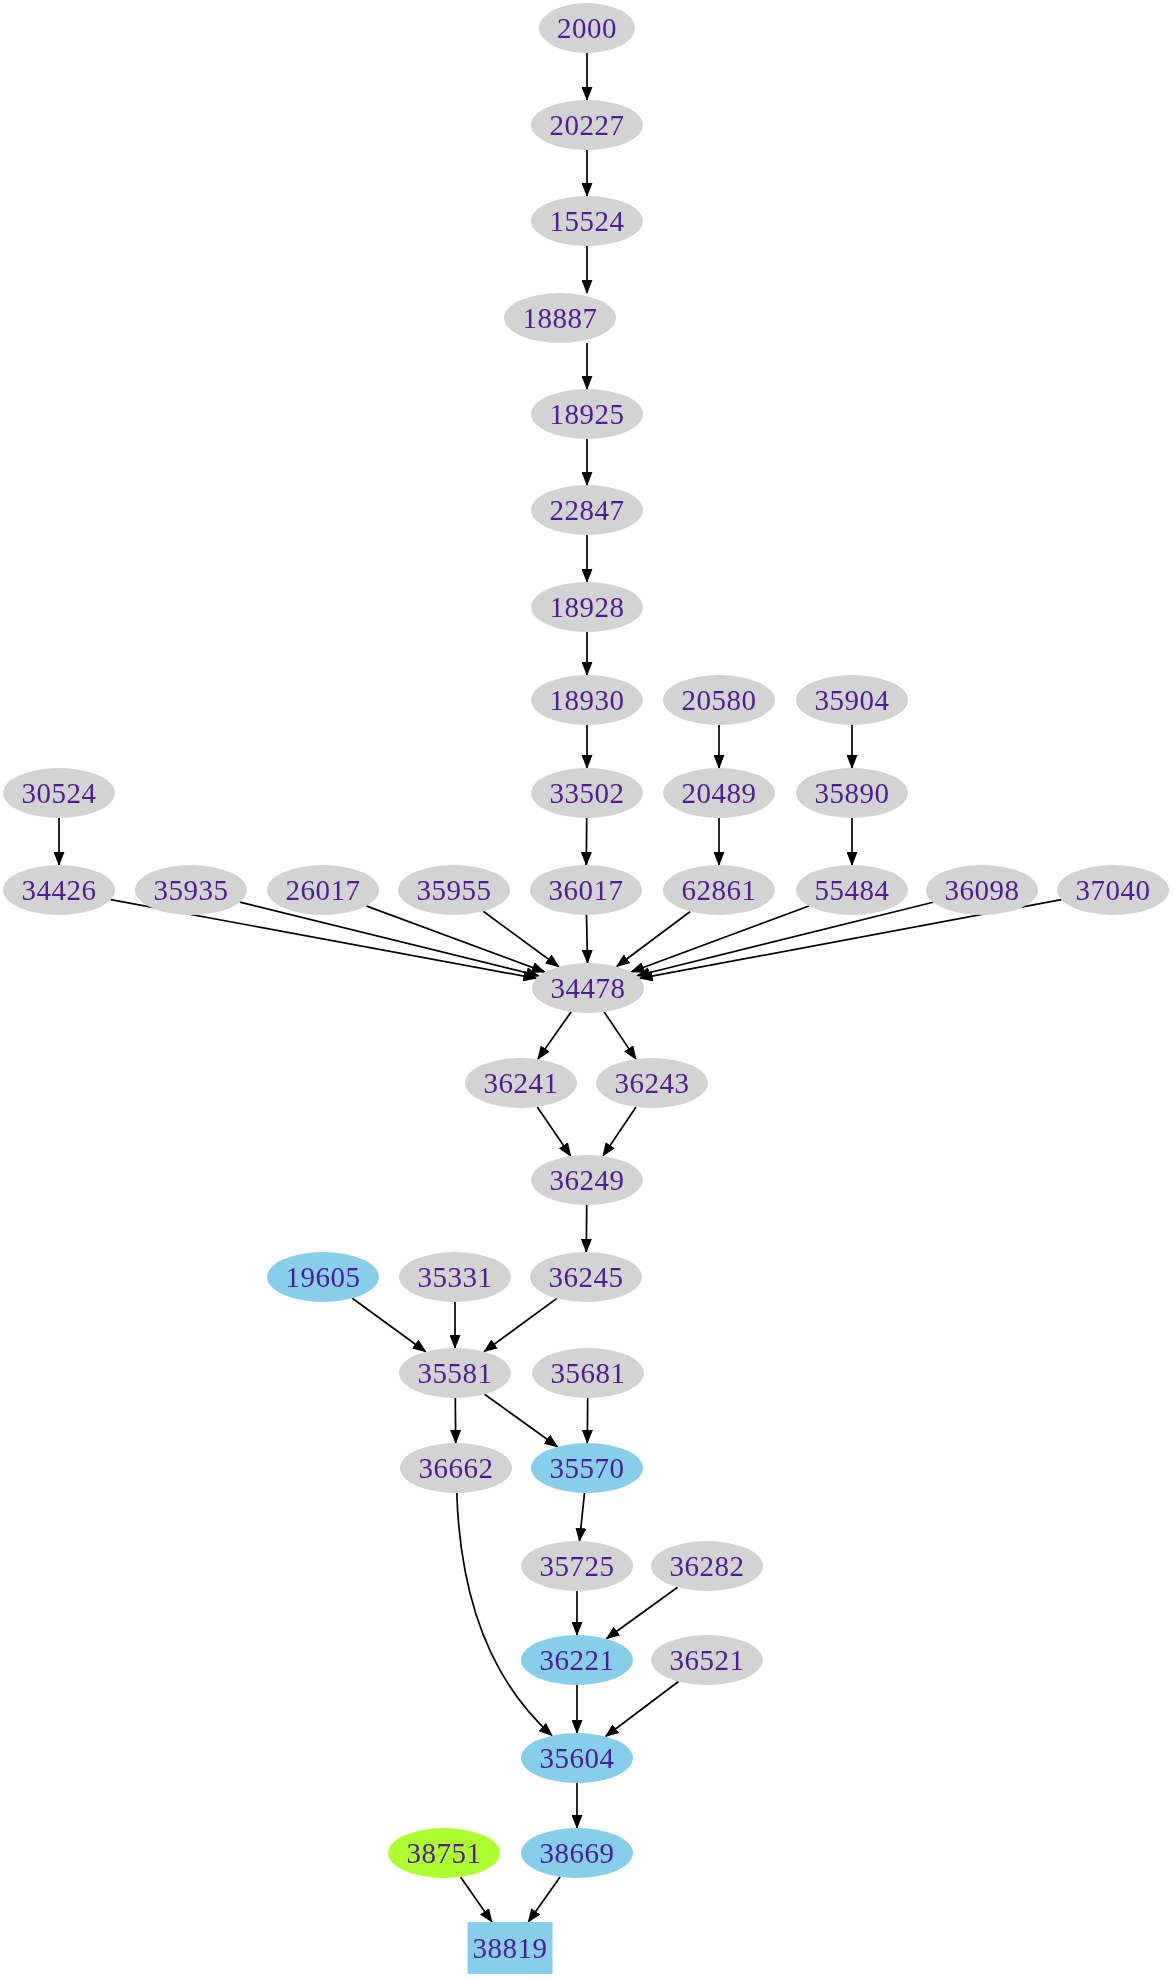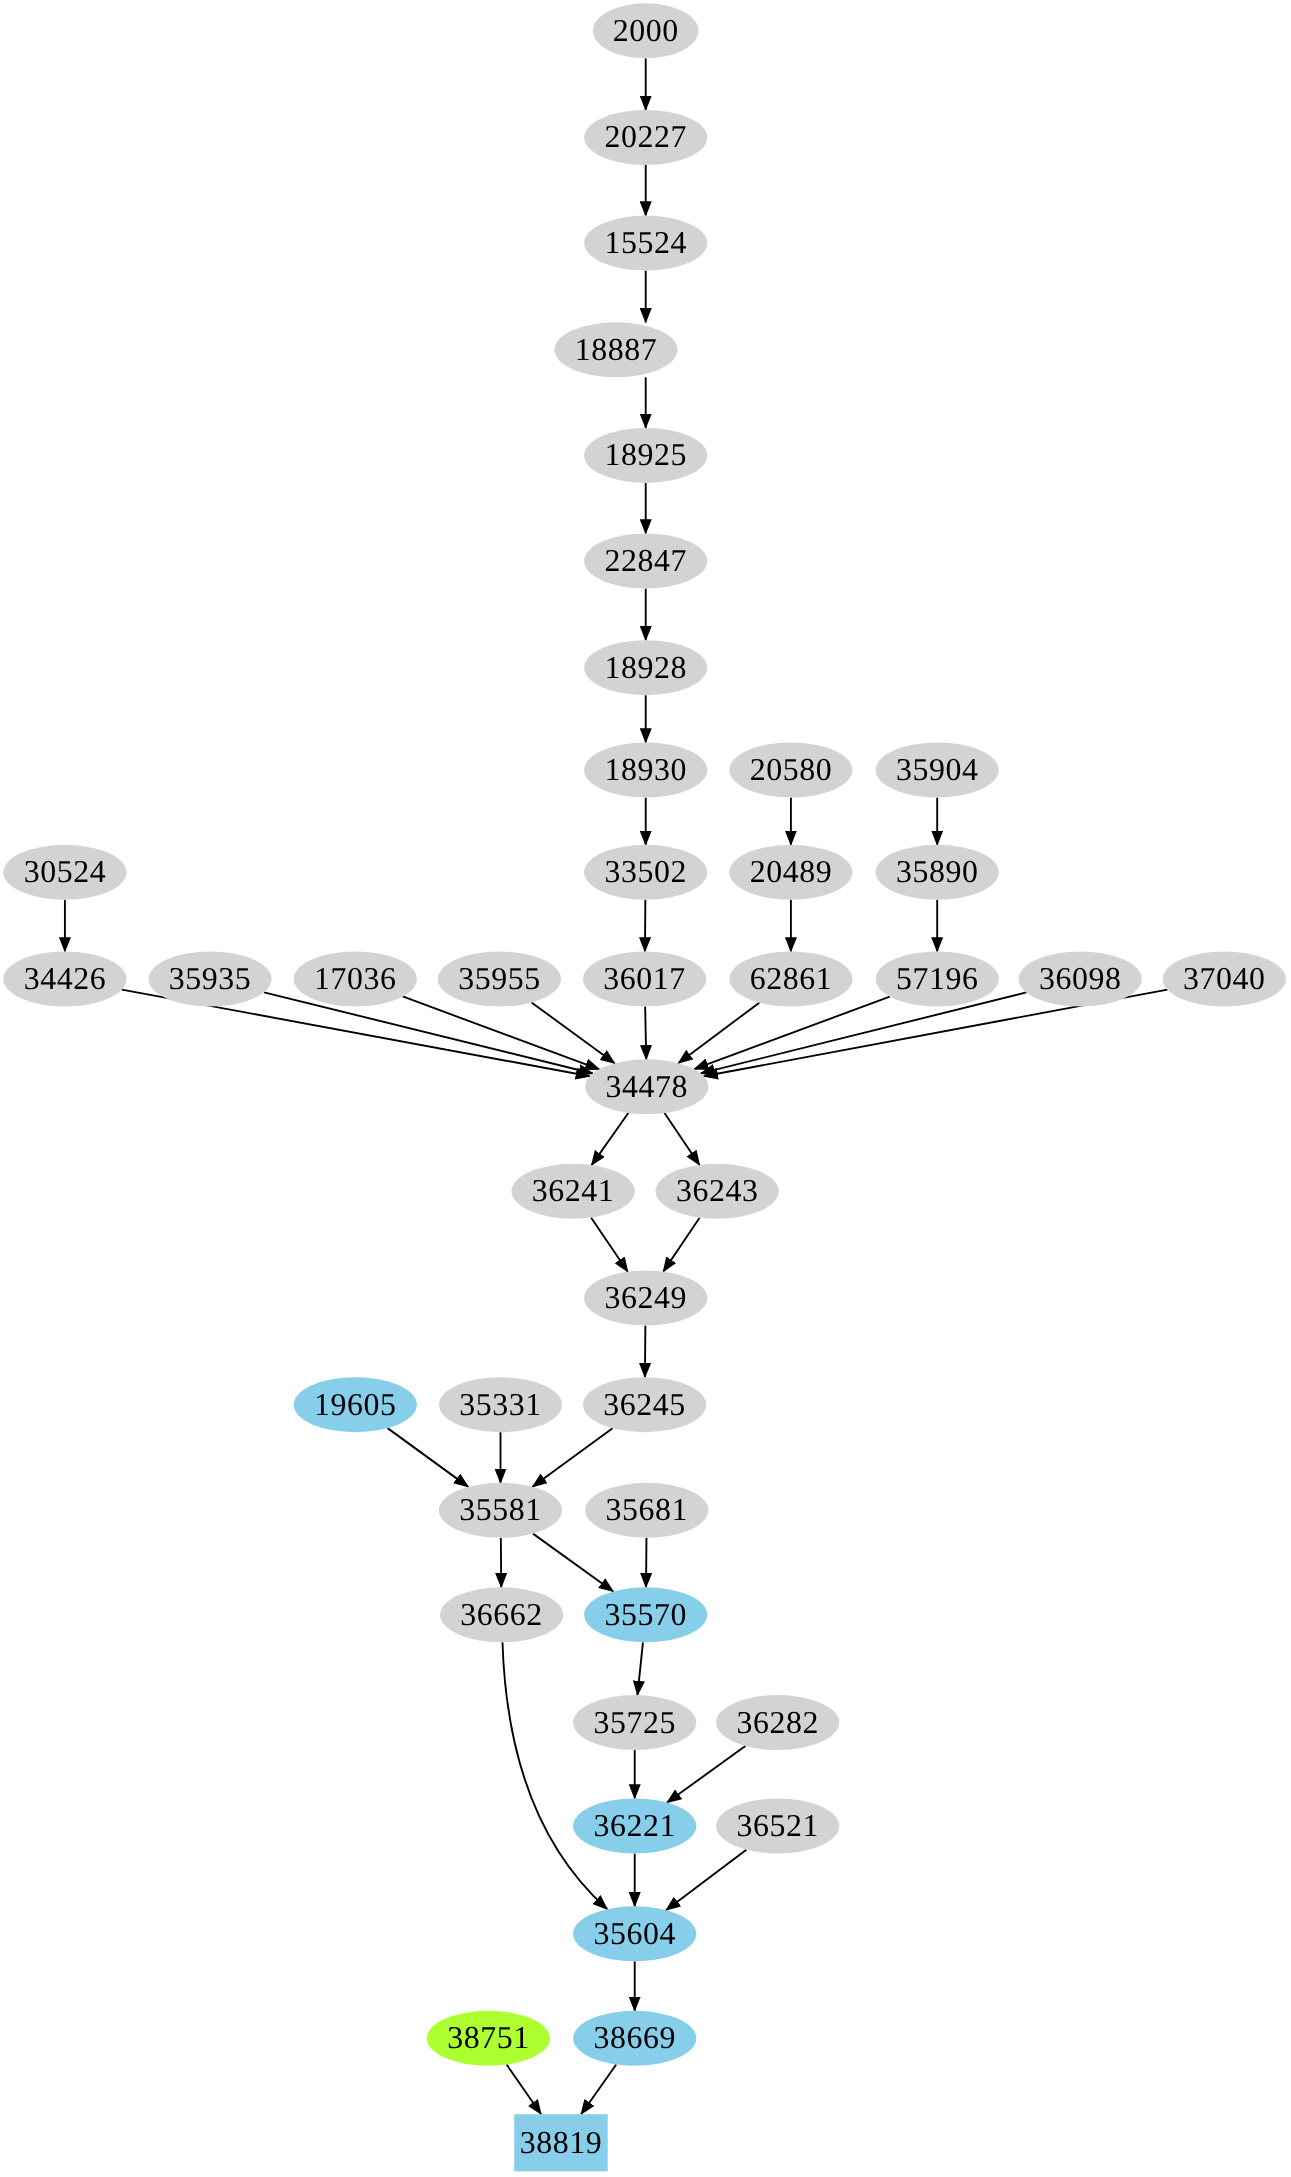--- a/index.html
+++ b/index.html
@@ -14,21 +14,21 @@
   #edges-layer {
     position: absolute;
     left: 0; top: 0;
     width: 1174px; height: 1979px;
   }
   .node {
     position: absolute;
     display: flex;
     align-items: center;
     justify-content: center;
-    color: #000000;
+    color: #4c1d95;
     font-size: 29px;
     line-height: 1;
     letter-spacing: 0.5px;
     user-select: none;
     transform: translate(-50%, -50%);
   }
   .node.ellipse { border-radius: 50%; }
   .node.box { border-radius: 0; }
 </style>
 </head>
@@ -97,25 +97,25 @@
       <div class="node ellipse" style="left: 587px; top: 607px; width: 112px; height: 50px; background: rgb(211, 211, 211);">18928</div>
       <div class="node ellipse" style="left: 587px; top: 700px; width: 112px; height: 50px; background: rgb(211, 211, 211);">18930</div>
       <div class="node ellipse" style="left: 719px; top: 700px; width: 112px; height: 50px; background: rgb(211, 211, 211);">20580</div>
       <div class="node ellipse" style="left: 852px; top: 700px; width: 112px; height: 50px; background: rgb(211, 211, 211);">35904</div>
       <div class="node ellipse" style="left: 59px; top: 793px; width: 112px; height: 50px; background: rgb(211, 211, 211);">30524</div>
       <div class="node ellipse" style="left: 587px; top: 793px; width: 112px; height: 50px; background: rgb(211, 211, 211);">33502</div>
       <div class="node ellipse" style="left: 719px; top: 793px; width: 112px; height: 50px; background: rgb(211, 211, 211);">20489</div>
       <div class="node ellipse" style="left: 852px; top: 793px; width: 112px; height: 50px; background: rgb(211, 211, 211);">35890</div>
       <div class="node ellipse" style="left: 59px; top: 890px; width: 112px; height: 50px; background: rgb(211, 211, 211);">34426</div>
       <div class="node ellipse" style="left: 191px; top: 890px; width: 112px; height: 50px; background: rgb(211, 211, 211);">35935</div>
-      <div class="node ellipse" style="left: 323px; top: 890px; width: 112px; height: 50px; background: rgb(211, 211, 211);">17036</div>
+      <div class="node ellipse" style="left: 323px; top: 890px; width: 112px; height: 50px; background: rgb(211, 211, 211);">26017</div>
       <div class="node ellipse" style="left: 454px; top: 890px; width: 112px; height: 50px; background: rgb(211, 211, 211);">35955</div>
       <div class="node ellipse" style="left: 586px; top: 890px; width: 112px; height: 50px; background: rgb(211, 211, 211);">36017</div>
       <div class="node ellipse" style="left: 719px; top: 890px; width: 112px; height: 50px; background: rgb(211, 211, 211);">62861</div>
-      <div class="node ellipse" style="left: 852px; top: 890px; width: 112px; height: 50px; background: rgb(211, 211, 211);">57196</div>
+      <div class="node ellipse" style="left: 852px; top: 890px; width: 112px; height: 50px; background: rgb(211, 211, 211);">55484</div>
       <div class="node ellipse" style="left: 982px; top: 890px; width: 112px; height: 50px; background: rgb(211, 211, 211);">36098</div>
       <div class="node ellipse" style="left: 1113px; top: 890px; width: 112px; height: 50px; background: rgb(211, 211, 211);">37040</div>
       <div class="node ellipse" style="left: 588px; top: 988px; width: 112px; height: 50px; background: rgb(211, 211, 211);">34478</div>
       <div class="node ellipse" style="left: 521px; top: 1083px; width: 112px; height: 50px; background: rgb(211, 211, 211);">36241</div>
       <div class="node ellipse" style="left: 652px; top: 1083px; width: 112px; height: 50px; background: rgb(211, 211, 211);">36243</div>
       <div class="node ellipse" style="left: 587px; top: 1180px; width: 112px; height: 50px; background: rgb(211, 211, 211);">36249</div>
       <div class="node ellipse" style="left: 323px; top: 1277px; width: 112px; height: 50px; background: rgb(135, 206, 235);">19605</div>
       <div class="node ellipse" style="left: 455px; top: 1277px; width: 112px; height: 50px; background: rgb(211, 211, 211);">35331</div>
       <div class="node ellipse" style="left: 586px; top: 1277px; width: 112px; height: 50px; background: rgb(211, 211, 211);">36245</div>
       <div class="node ellipse" style="left: 455px; top: 1373px; width: 112px; height: 50px; background: rgb(211, 211, 211);">35581</div>

